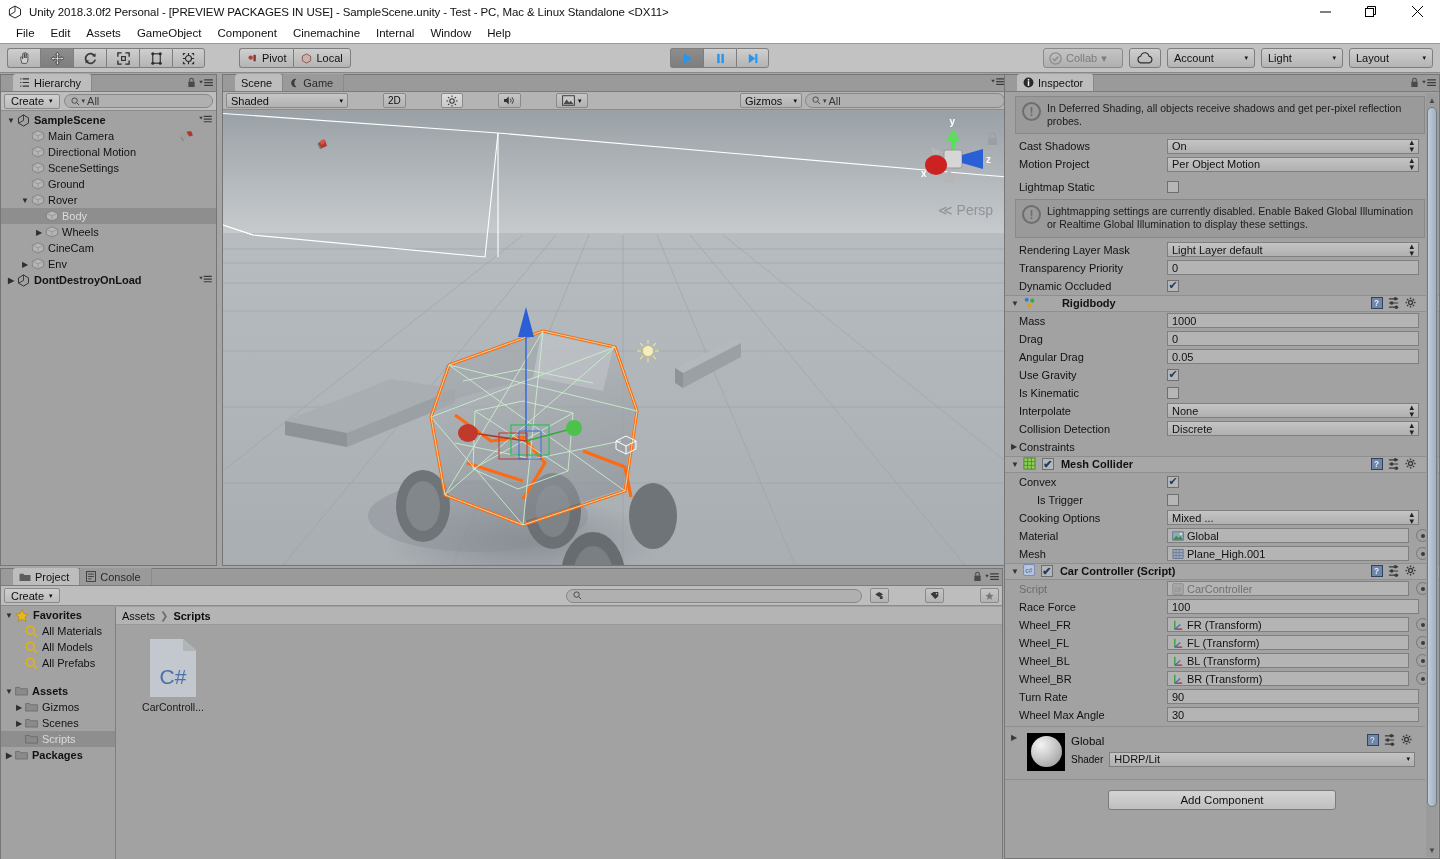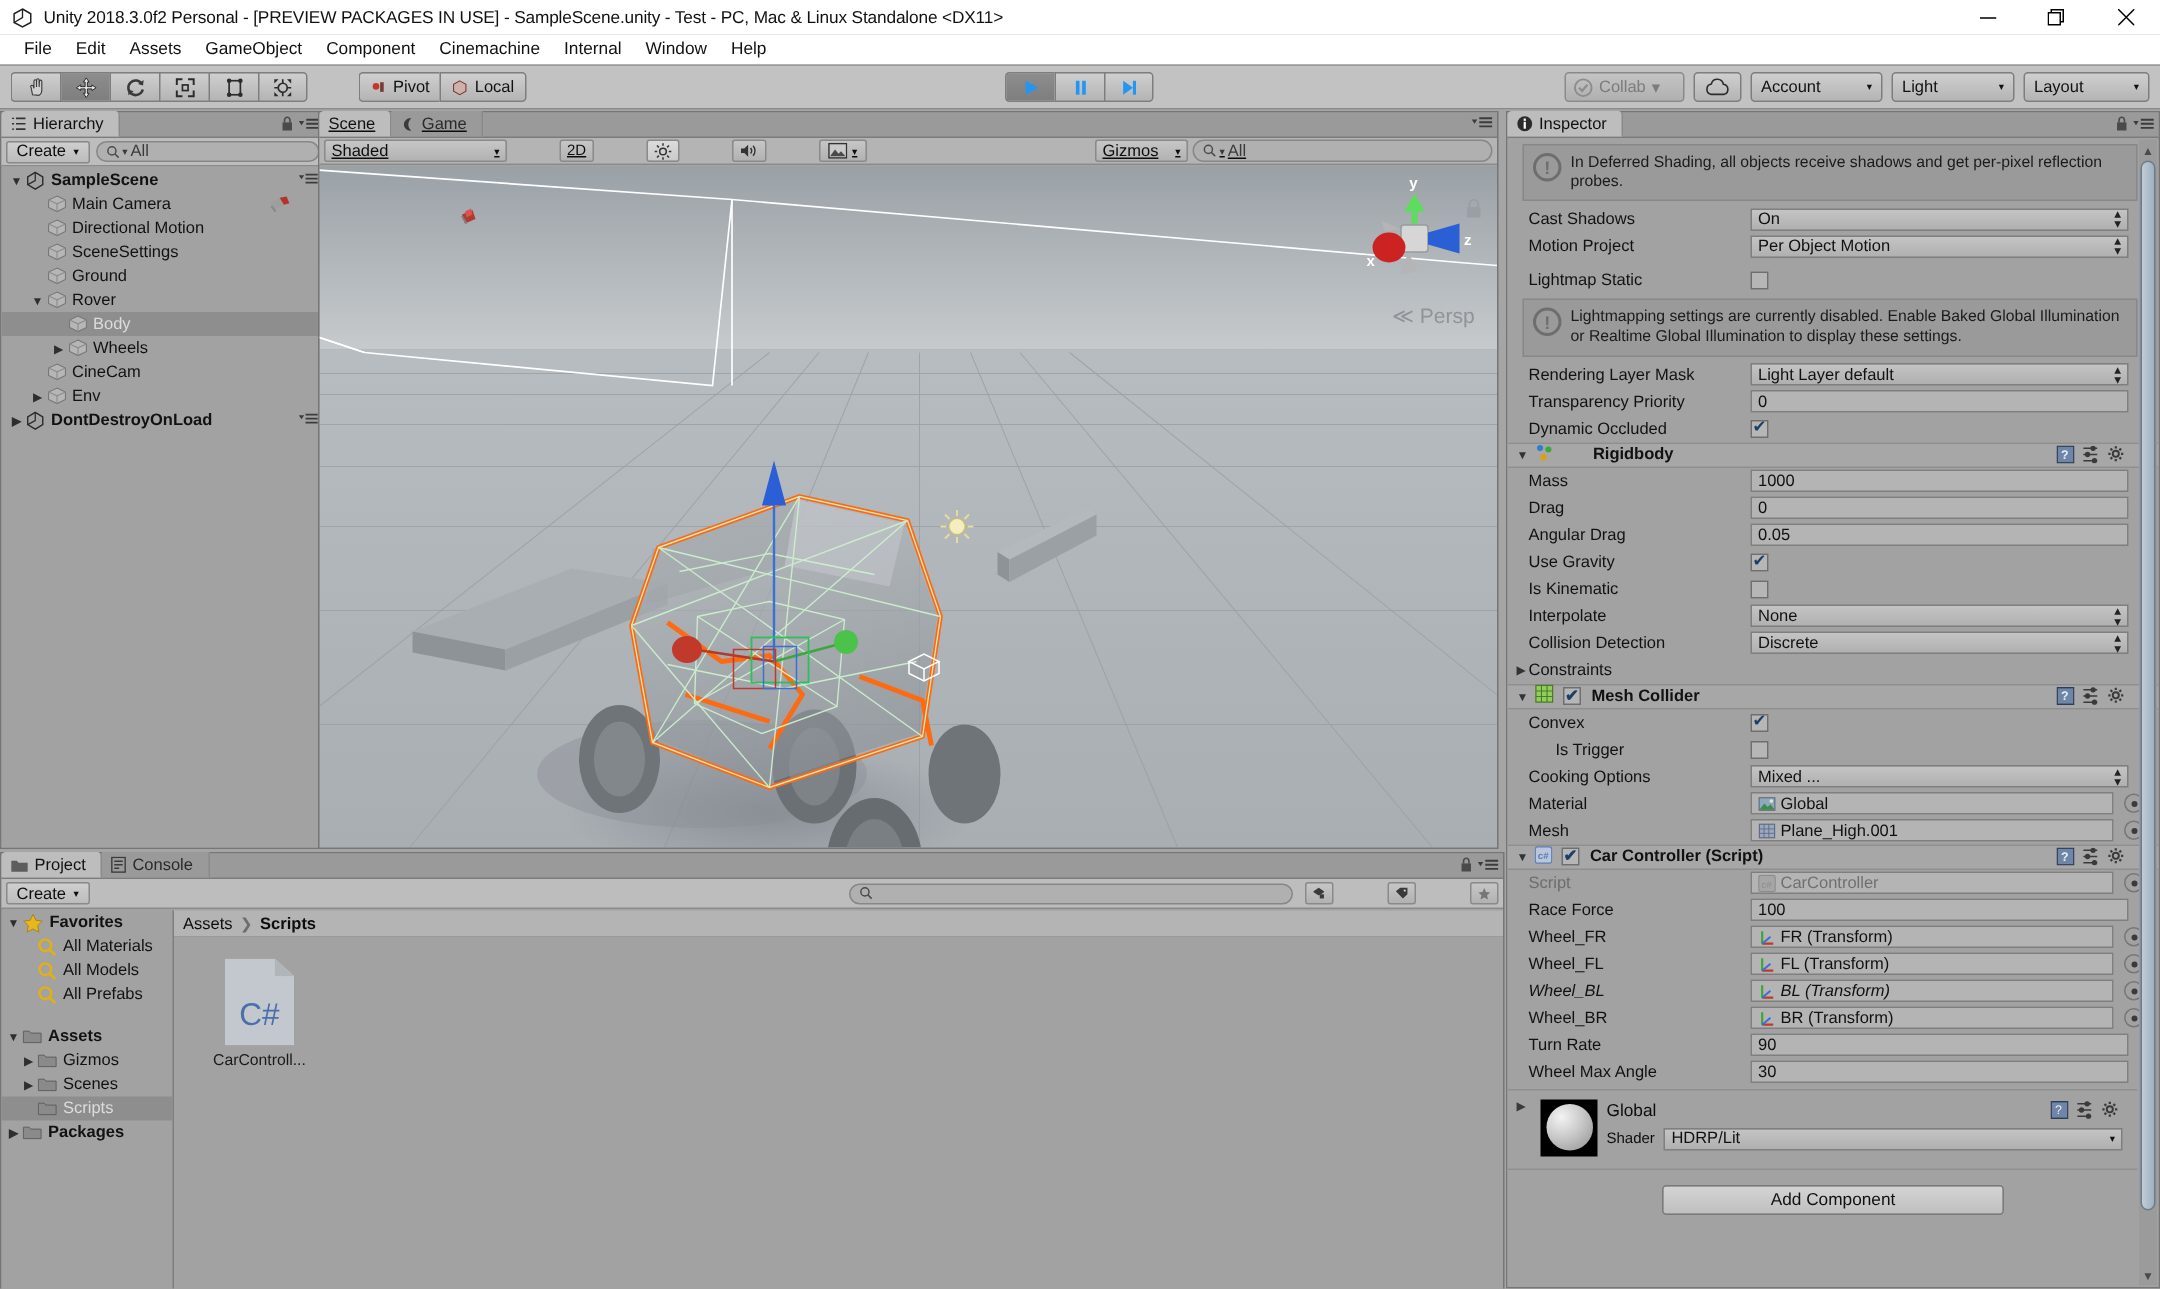--- a/index.html
+++ b/index.html
@@ -76,21 +76,21 @@
   }
   .ddbtn .arr { margin-left:10px; font-size:7px; }
 
   
   .body-area { position:absolute; top:74px; left:0; right:0; bottom:0; background:#a5a5a5; }
 
   
   .panel { position:absolute; background:#a2a2a2; border:1px solid #767676; }
   .panel-tabs {
     height:17px; background:#9a9a9a; display:flex; align-items:flex-end;
-    border-bottom:1px solid #7c7c7c; position:relative;
+    border-bottom:1px solid #7c7c7c; position:relative;padding-left:12px;
   }
   .ptab {
     height:17px; padding:0 10px 0 6px; display:flex; align-items:center; gap:4px;
     font-size:11px; color:#2a2a2a; background:#9a9a9a;
     border-right:1px solid #8a8a8a;
   }
   .ptab.active { background:#bdbdbd; border-radius:3px 3px 0 0; color:#111; }
   .ptab-right { position:absolute; right:3px; top:2px; display:flex; align-items:center; gap:3px;}
 
   .panel-toolbar {
@@ -112,21 +112,21 @@
   #hierarchy { left:0; top:0; width:217px; height:492px; }
   .hier-list { position:absolute; top:37px; left:0; right:0; bottom:0; background:#a2a2a2; overflow:hidden; }
   .hrow { height:16px; display:flex; align-items:center; font-size:11px; color:#121212; position:relative; }
   .hrow.selected { background:#8e8e8e; color:#dcdcdc; }
   .hrow.bold { font-weight:bold; }
   .foldarrow { width:12px; display:flex; align-items:center; justify-content:center; font-size:8px; color:#2e2e2e;}
   .cube-ico { width:14px; height:12px; margin-right:3px; display:flex;}
   .row-menu { position:absolute; right:4px; top:3px; display:flex; gap:2px;}
 
   
-  #sceneview { left:212px; top:0; width:787px; height:492px;text-decoration:underline; }
+  #sceneview { left:222px; top:0; width:787px; height:492px; }
   .scene-toolbar2 {
     height:18px; background:#b4b4b4; border-bottom:1px solid #8b8b8b;
     display:flex; align-items:center; padding:0 3px; gap:3px;
   }
   .sc-dd {
     height:15px; background:linear-gradient(#c6c6c6,#b2b2b2); border:1px solid #8a8a8a;
     border-radius:2px; display:flex; align-items:center; justify-content:space-between;
     font-size:11px; padding:0 4px;
   }
   .sc-btn {
@@ -1100,21 +1100,21 @@
               <div class="pfield objref">
                 <svg width="12" height="12" viewBox="0 0 13 13">
                   <line x1="3" y1="11" x2="3" y2="2" stroke="#3aa83a" stroke-width="1.6"></line>
                   <line x1="3" y1="11" x2="11" y2="11" stroke="#c0392b" stroke-width="1.6"></line>
                   <line x1="3" y1="11" x2="9" y2="6" stroke="#3b6fd6" stroke-width="1.4"></line>
                 </svg>
                 <span style="">FL (Transform)</span>
               </div>
               <div class="objpick"></div>
             </div>
-            <div class="prow" style="position: relative; font-style: italic;">
+            <div class="prow" style="position: relative;">
               <div class="lbl" style="">Wheel_BL</div>
               <div class="pfield objref">
                 <svg width="12" height="12" viewBox="0 0 13 13">
                   <line x1="3" y1="11" x2="3" y2="2" stroke="#3aa83a" stroke-width="1.6"></line>
                   <line x1="3" y1="11" x2="11" y2="11" stroke="#c0392b" stroke-width="1.6"></line>
                   <line x1="3" y1="11" x2="9" y2="6" stroke="#3b6fd6" stroke-width="1.4"></line>
                 </svg>
                 <span style="">BL (Transform)</span>
               </div>
               <div class="objpick"></div>

